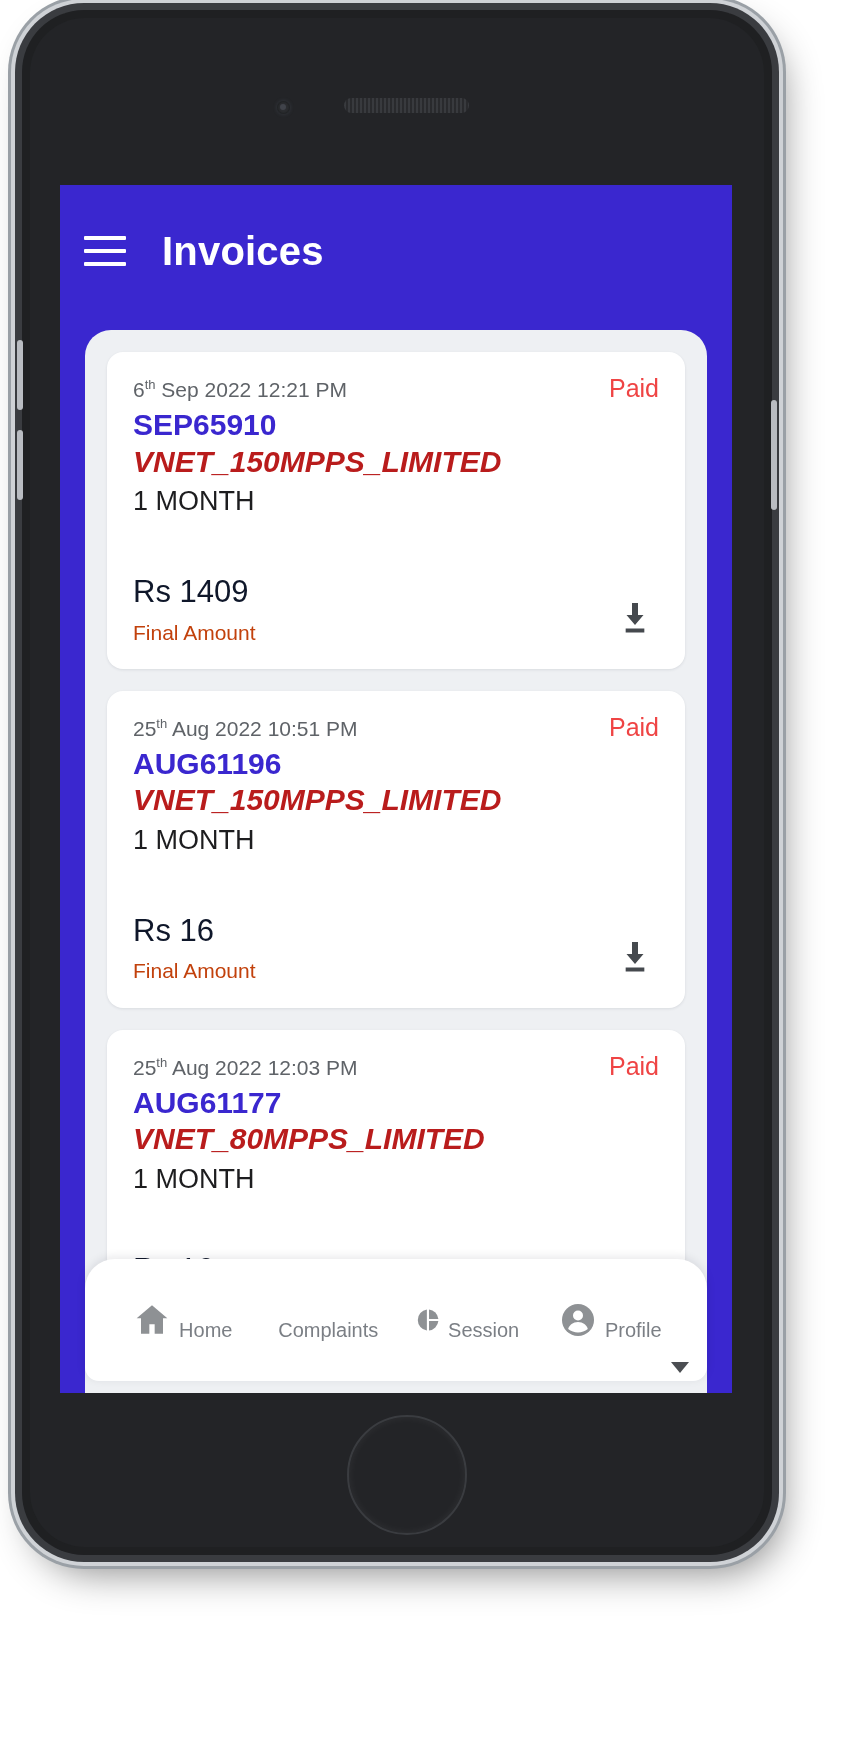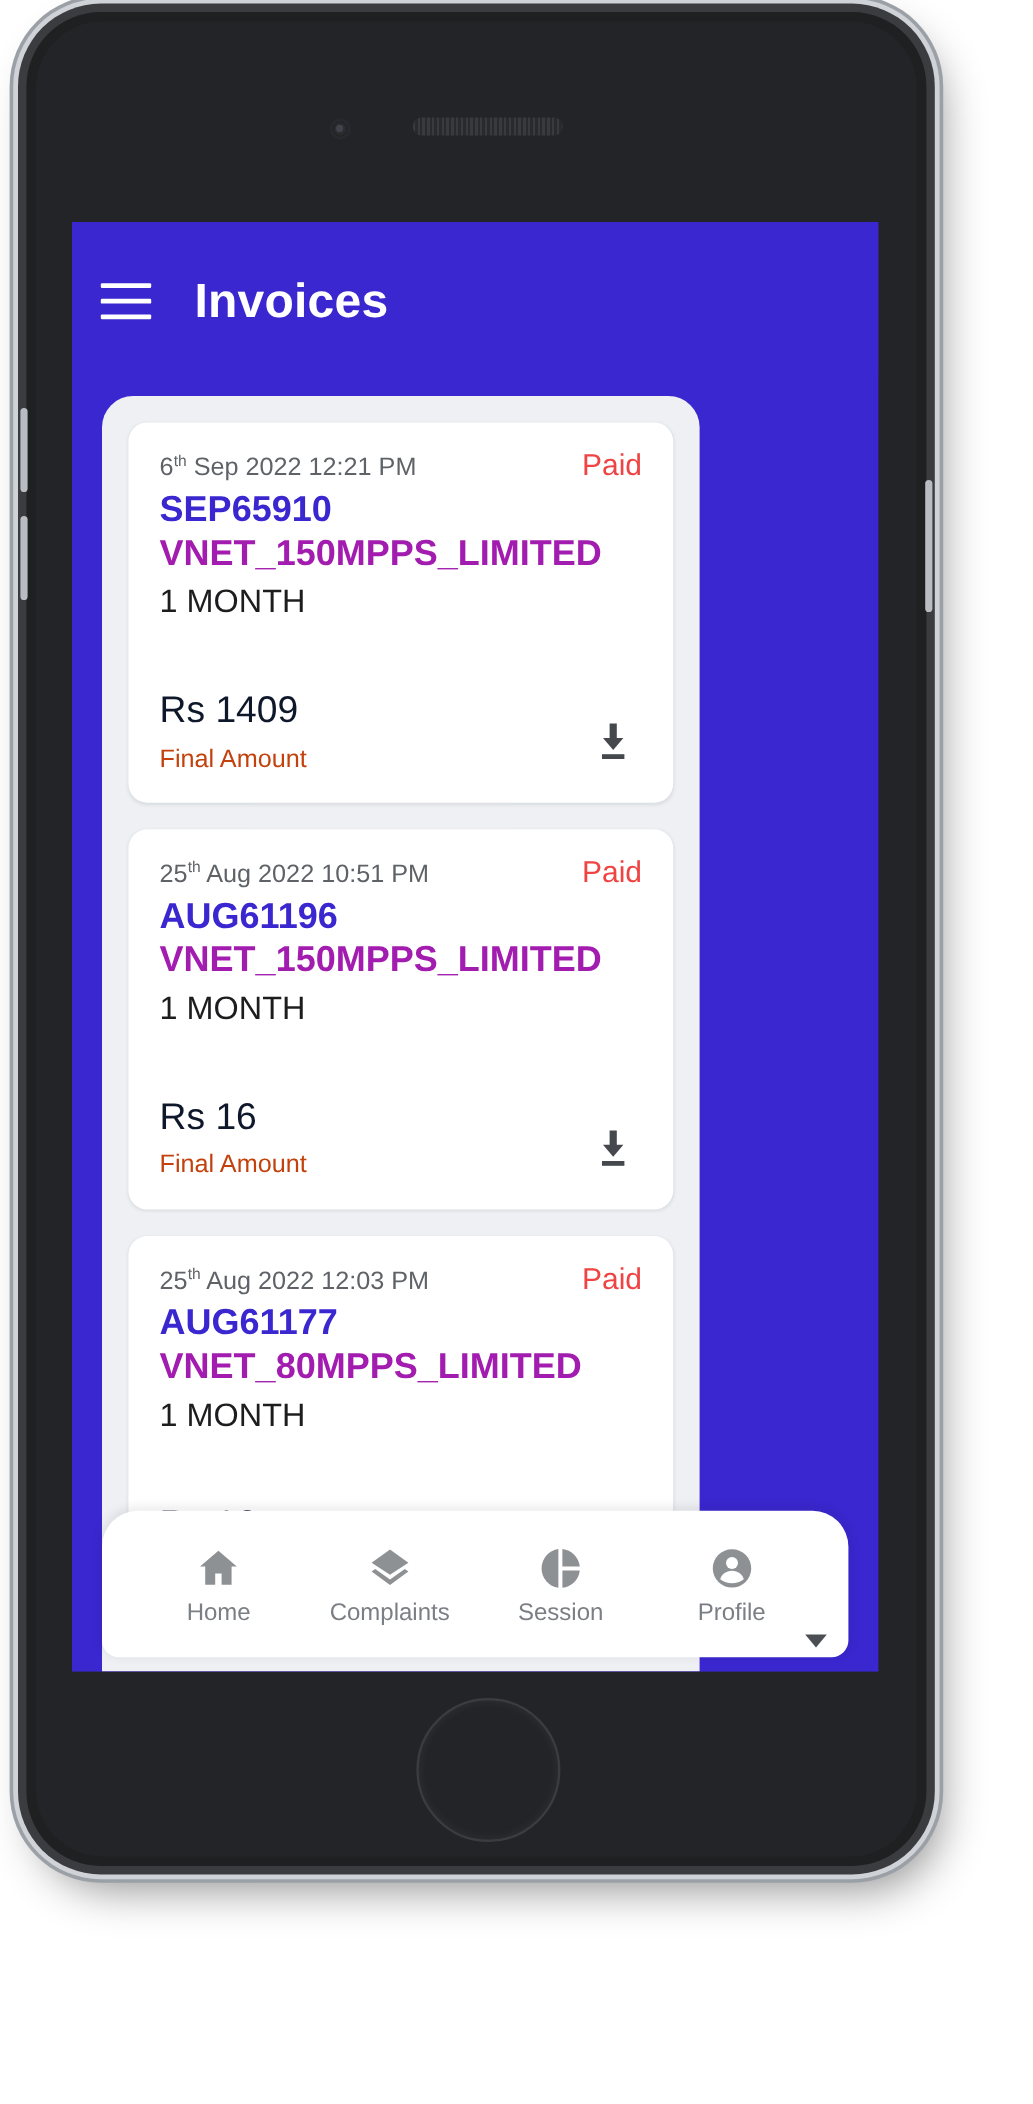--- a/index.html
+++ b/index.html
@@ -115,21 +115,21 @@
     font-weight: bold;
     letter-spacing: .2px;
     margin-top: 4px;
   }
 
   
   #content-sheet {
     position: absolute;
     left: 25px;
     top: 145px;
-    width: 498px;
+    width: 622px;
     height: 1063px;
     background: #eef0f3;
     border-radius: 26px 26px 0 0;
     overflow: hidden;
   }
   #invoice-list {
     position: absolute;
     inset: 0;
     padding: 22px 22px 0 22px;
     overflow: hidden;
@@ -166,24 +166,25 @@
     margin-top: -2px;
   }
   .invoice-number {
     color: #3a27cf;
     font-size: 30px;
     font-weight: bold;
     margin-top: 6px;
     line-height: 1.22;
   }
   .invoice-plan {
-    color: #a21caf;
+    color: #b91c1c;
     font-size: 30px;
     font-weight: bold;
     line-height: 1.22;
+    font-style: italic;
   }
   .invoice-duration {
     color: #1d1d1f;
     font-size: 27px;
     margin-top: 4px;
     line-height: 1.3;
   }
   .card-bottom-row {
     display: flex;
     align-items: flex-end;
@@ -220,22 +221,22 @@
     background: #ffffff;
     border-radius: 30px 30px 14px 14px;
     display: flex;
     align-items: center;
     justify-content: space-around;
     padding: 0 26px;
     box-shadow: 0 -2px 10px rgba(20,22,40,.10);
   }
   .nav-item {
     display: flex;
-    flex-direction: column;
-    align-items: center;
+    flex-direction: row;
+    align-items: flex-end;
     justify-content: center;
     gap: 7px;
     cursor: pointer;
     width: 104px;
   }
   .nav-icon { width: 40px; height: 40px; display:block; }
   .nav-label {
     color: #7b7f85;
     font-size: 20px;
     line-height: 1;

